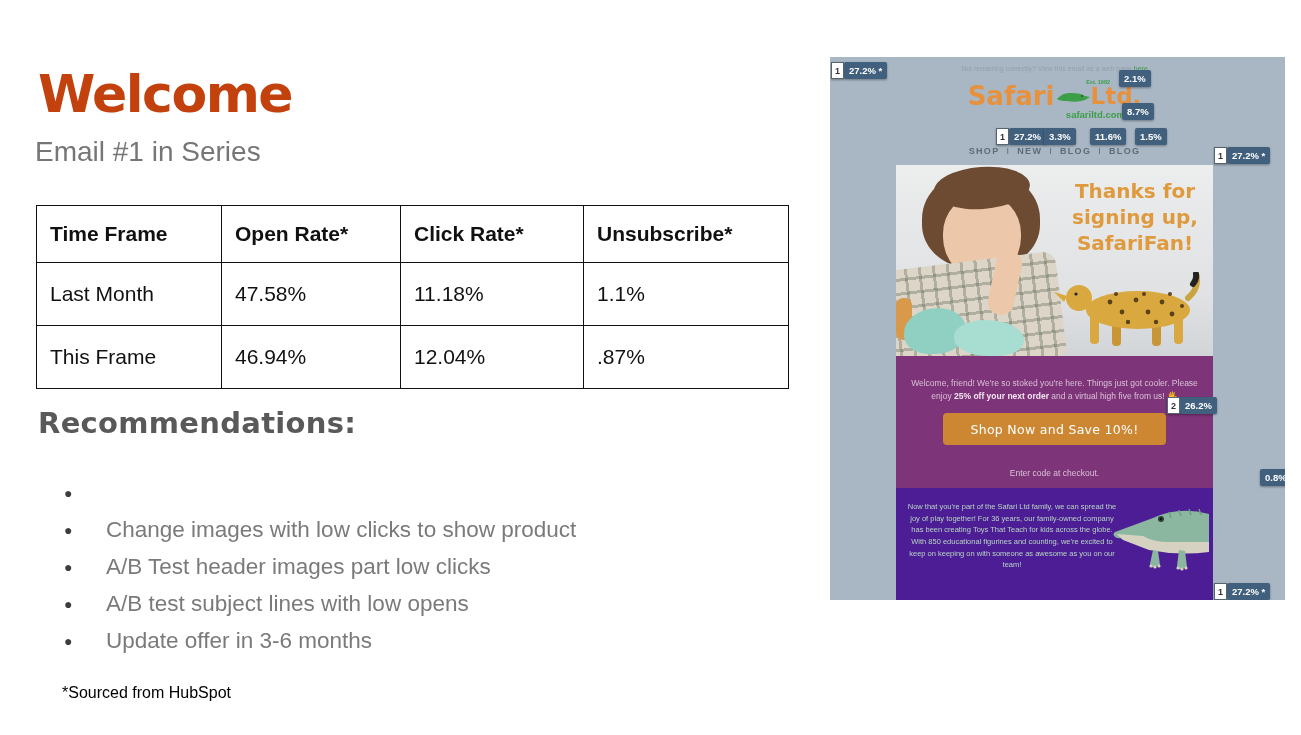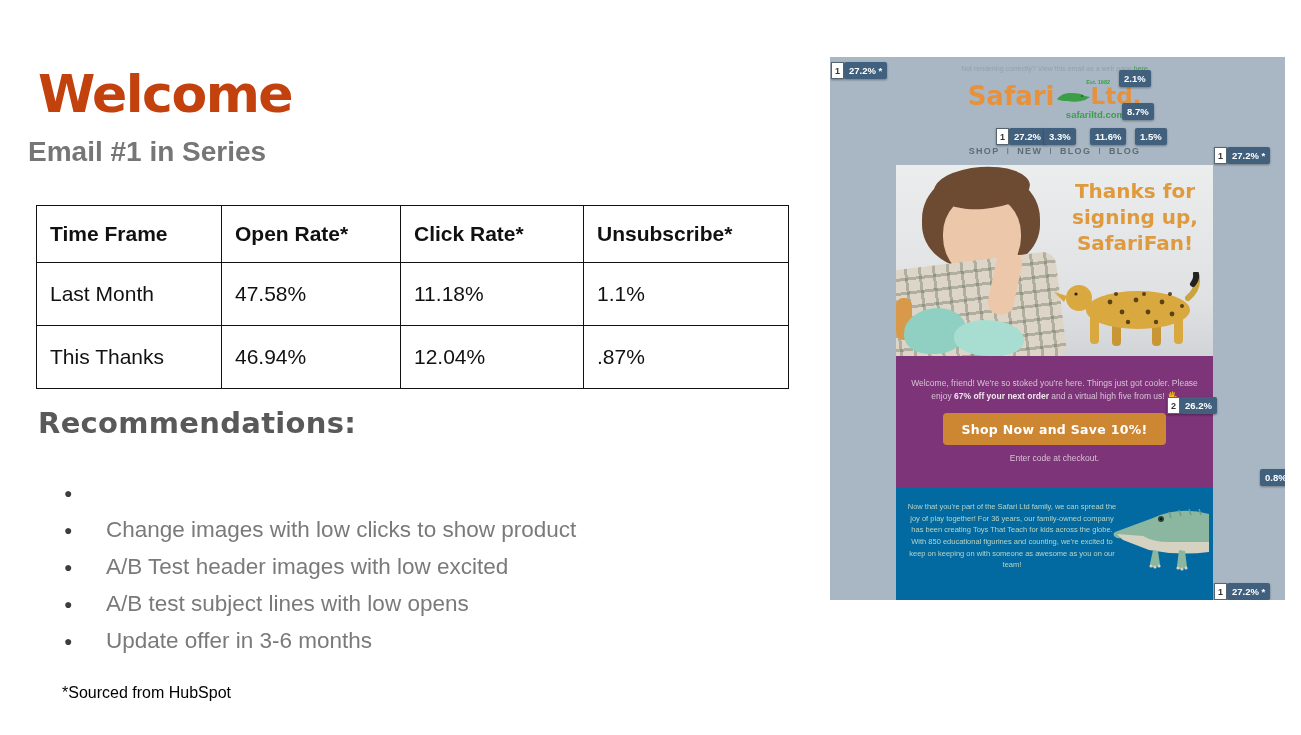--- a/index.html
+++ b/index.html
@@ -2,21 +2,21 @@
 <html><head>
 <meta charset="utf-8">
 <style>
   * { margin:0; padding:0; box-sizing:border-box; }
   html,body { width:1301px; height:735px; background:#fff; font-family:"Liberation Sans", sans-serif; }
   .slide { position:relative; width:1301px; height:735px; background:#fff; overflow:hidden; }
 
   
   .title { position:absolute; left:38px; top:64px; font-family:"DejaVu Sans", sans-serif;
            font-size:52px; font-weight:700; letter-spacing:-1.5px; color:#c2410c; }
-  .subtitle { position:absolute; left:28px; top:136px; font-size:28px; color:#767676;font-weight:bold; }
+  .subtitle { position:absolute; left:35px; top:136px; font-size:28px; color:#767676; }
 
   table.metrics { position:absolute; left:36px; top:205px; width:752px;
                   border-collapse:collapse; table-layout:fixed; }
   table.metrics col.c0{width:185px} table.metrics col.c1{width:179px}
   table.metrics col.c2{width:183px} table.metrics col.c3{width:205px}
   table.metrics th, table.metrics td { border:1.5px solid #111; text-align:left;
       padding-left:13px; font-size:21px; color:#111; vertical-align:middle; }
   table.metrics th { height:57px; font-weight:bold; }
   table.metrics td { height:63px;margin-top:20px; }
 
@@ -71,25 +71,25 @@
       background:#a8ded2; border-radius:45% 55% 40% 50%; }
   .toy-orange { position:absolute; left:0; bottom:16px; width:16px; height:42px;
       background:#d89a4a; border-radius:7px; }
   .leopard { position:absolute; left:156px; bottom:6px; }
 
   .promo { top:299px; height:132px; background:#7d3478; padding-top:21px; text-align:center; }
   .promo-body { width:302px; margin:0 auto; font-size:8.5px; line-height:1.55; color:#d9c2d7; }
   .promo-body b { color:#f1e6f0; }
   .shop-btn { width:223px; height:32px; margin:10px auto 0; background:#cd8733; border-radius:4px;
       display:flex; align-items:center; justify-content:center; }
-  .shop-btn span { font-family:"DejaVu Sans", sans-serif; font-size:12.5px; font-weight:700;
+  .shop-btn span { font-family:"DejaVu Sans", sans-serif; font-size:12.5px; font-weight:400;
       color:#fff; letter-spacing:0.3px; }
-  .promo-caption { margin-top:8px; font-size:8.5px; color:#d9c2d7; }
-
-  .about { top:431px; height:142px; background:#0369a1; }
+  .promo-caption { margin-top:23px; font-size:8.5px; color:#d9c2d7; }
+
+  .about { top:431px; height:142px; background:#4c1d95; }
   .about-text { position:absolute; left:10px; top:13px; width:212px; text-align:center;
       font-size:7.5px; line-height:1.55; color:#b7d4c3; }
   .gator-figure { position:absolute; right:2px; top:16px; }
 
   
   .badge { position:absolute; display:flex; align-items:stretch; height:17px;
       filter:drop-shadow(0 1px 1px rgba(0,0,0,.35)); }
   .badge .num { background:#fff; border:1px solid #55646f; color:#333; font-size:9px;
       font-weight:bold; padding:0 3px; display:flex; align-items:center; }
   .badge .val { background:#40607e; color:#fff; font-size:9.5px; font-weight:bold;
@@ -119,40 +119,40 @@
         </tr>
       </thead>
     <tbody>
         <tr>
           <td>Last Month</td>
           <td>47.58%</td>
           <td>11.18%</td>
           <td>1.1%</td>
         </tr>
         <tr>
-          <td>This Thanks</td>
+          <td>This Frame</td>
           <td>46.94%</td>
           <td>12.04%</td>
           <td>.87%</td>
         </tr>
       </tbody>
   </table>
 
   <div class="rec-heading">Recommendations:</div>
   <ul class="rec-list">
       <li>
         <span class="dot">●</span>
       </li>
       <li>
         <span class="dot">●</span>
         <span class="txt">Change images with low clicks to show product</span>
       </li>
       <li>
         <span class="dot">●</span>
-        <span class="txt">A/B Test header images with low excited</span>
+        <span class="txt">A/B Test header images part low clicks</span>
       </li>
       <li>
         <span class="dot">●</span>
         <span class="txt">A/B test subject lines with low opens</span>
       </li>
       <li>
         <span class="dot">●</span>
         <span class="txt">Update offer in 3-6 months</span>
       </li>
     </ul>
@@ -216,21 +216,21 @@
       </svg>
       <div class="hero-headline">
         <div>Thanks for</div>
         <div>signing up,</div>
         <div>SafariFan!</div>
       </div>
     </div>
 
     <div class="col promo">
       <div class="promo-body">
-        <span>Welcome, friend! We're so stoked you're here. Things just got cooler. Please enjoy </span><b>67% off your next order</b><span> and a virtual high five from us! 🖐</span>
+        <span>Welcome, friend! We're so stoked you're here. Things just got cooler. Please enjoy </span><b>25% off your next order</b><span> and a virtual high five from us! 🖐</span>
       </div>
       <div class="shop-btn">
         <span>Shop Now and Save 10%!</span>
       </div>
       <div class="promo-caption">Enter code at checkout.</div>
     </div>
 
     <div class="col about">
       <div class="about-text">Now that you're part of the Safari Ltd family, we can spread the joy of play together! For 36 years, our family-owned company has been creating Toys That Teach for kids across the globe. With 850 educational figurines and counting, we're excited to keep on keeping on with someone as awesome as you on our team!</div>
       <svg class="gator-figure" width="102" height="82" viewBox="0 0 102 82">

